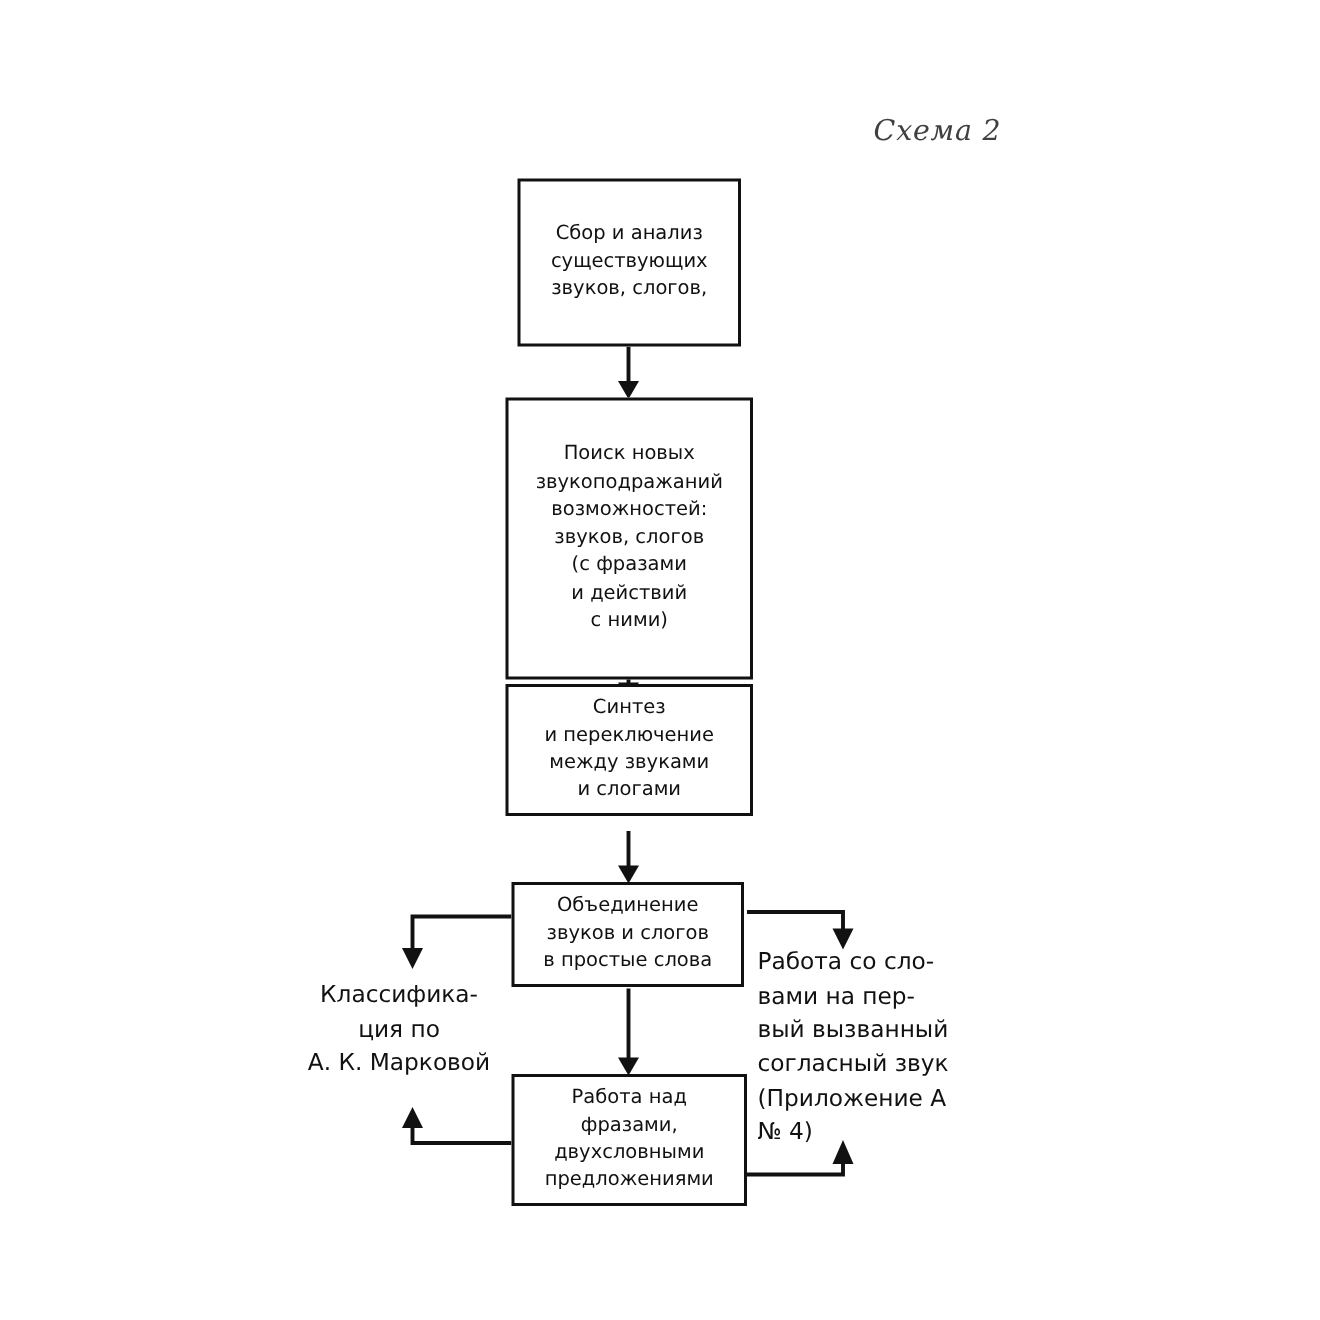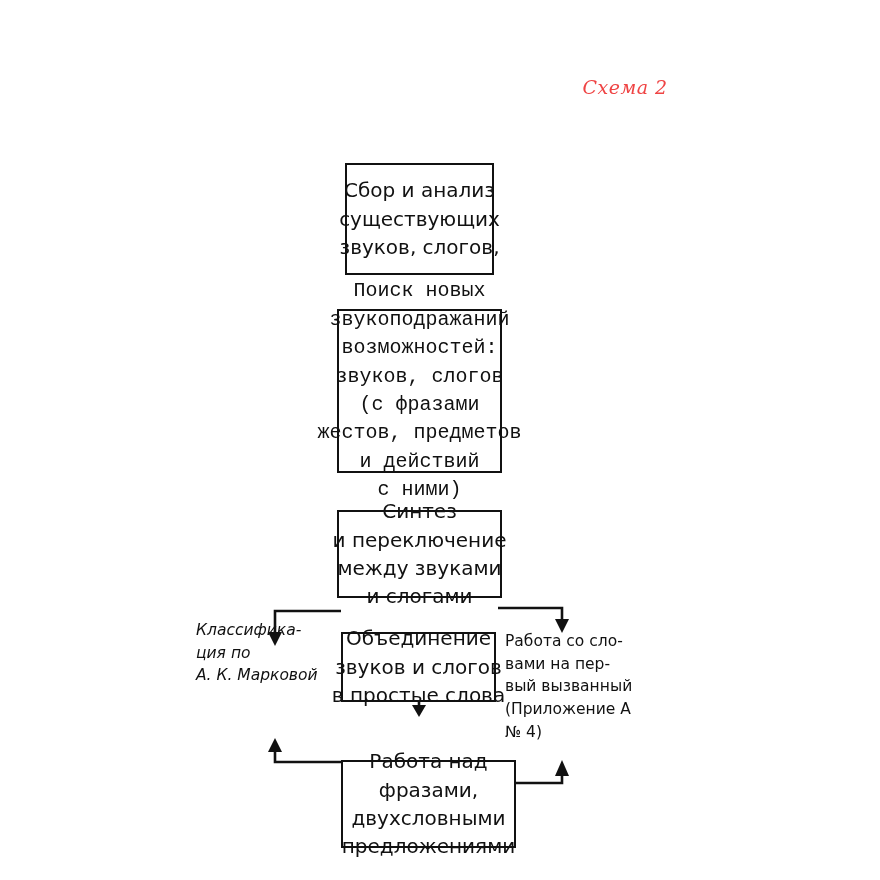--- a/index.html
+++ b/index.html
@@ -24,58 +24,57 @@
   .scheme-title {
     position: absolute;
     left: 560px;
     top: 76px;
     width: 130px;
     text-align: center;
     font-style: italic;
     font-size: 19px;
     font-family: "DejaVu Serif", "Liberation Serif", serif;
     letter-spacing: 0.5px;
-    color: #ef4444;
+    color: #404040;
     white-space: nowrap;
   }
   .node {
     position: absolute;
     border: 2.5px solid #111111;
     background: #ffffff;
     box-sizing: border-box;
     display: flex;
     flex-direction: column;
     align-items: center;
     justify-content: center;
     text-align: center;
-    font-size: 20px;
+    font-size: 13px;
     line-height: 1.42;
     padding: 4px 4px;
     z-index: 3;
-    margin-top: 44px;
   }
   .node .ln { display: block; white-space: nowrap; }
 
   .note {
     position: absolute;
     text-align: left;
     font-size: 15.5px;
     line-height: 1.46;
     z-index: 3;
   }
   .note .ln { display: block; white-space: nowrap; }
 
   
   #box-collect  { left: 345px; top: 119px;  width: 149px; height: 112px; }
-  #box-search   { left: 337px; top: 265px;  width: 165px; height: 164px; font-family: Liberation Mono, monospace; }
-  #box-synth    { left: 337px; top: 466px;  width: 165px; height: 88px;  }
+  #box-search   { left: 337px; top: 265px;  width: 165px; height: 188px; }
+  #box-synth    { left: 337px; top: 456px;  width: 165px; height: 88px;  }
   #box-combine  { left: 341px; top: 588px;  width: 155px; height: 70px;  }
-  #box-phrases  { left: 341px; top: 716px;  width: 175px; height: 88px;  }
+  #box-phrases  { left: 341px; top: 716px;  width: 157px; height: 88px;  }
 
-  #note-markova { left: 196px; top: 619px; width: 140px; text-align: left; font-style: italic; }
+  #note-markova { left: 196px; top: 652px; width: 140px; text-align: center; }
   #note-words   { left: 505px; top: 630px; width: 152px; }
 
   svg line, svg polygon, svg path { shape-rendering: geometricPrecision; }
 </style>
 </head>
 <body>
 
 <svg id="canvas" viewBox="0 0 880 880">
   <defs>
     <marker id="arrowDown" markerWidth="12" markerHeight="12" refX="5" refY="9" orient="auto" markerUnits="userSpaceOnUse">
@@ -131,21 +130,20 @@
   <span class="ln">существующих</span>
   <span class="ln">звуков, слогов,</span>
 </div>
 
 <div class="node" id="box-search">
   <span class="ln">Поиск новых</span>
   <span class="ln">звукоподражаний</span>
   <span class="ln">возможностей:</span>
   <span class="ln">звуков, слогов</span>
   <span class="ln">(с фразами</span>
-  <span class="ln">жестов, предметов</span>
   <span class="ln">и действий</span>
   <span class="ln">с ними)</span>
 </div>
 
 <div class="node" id="box-synth">
   <span class="ln">Синтез</span>
   <span class="ln">и переключение</span>
   <span class="ln">между звуками</span>
   <span class="ln">и слогами</span>
 </div>
@@ -166,15 +164,16 @@
 <div class="note" id="note-markova">
   <span class="ln">Классифика-</span>
   <span class="ln">ция по</span>
   <span class="ln">А. К. Марковой</span>
 </div>
 
 <div class="note" id="note-words">
   <span class="ln">Работа со сло-</span>
   <span class="ln">вами на пер-</span>
   <span class="ln">вый вызванный</span>
+  <span class="ln">согласный звук</span>
   <span class="ln">(Приложение А</span>
   <span class="ln">№ 4)</span>
 </div>
 
 </body></html>

